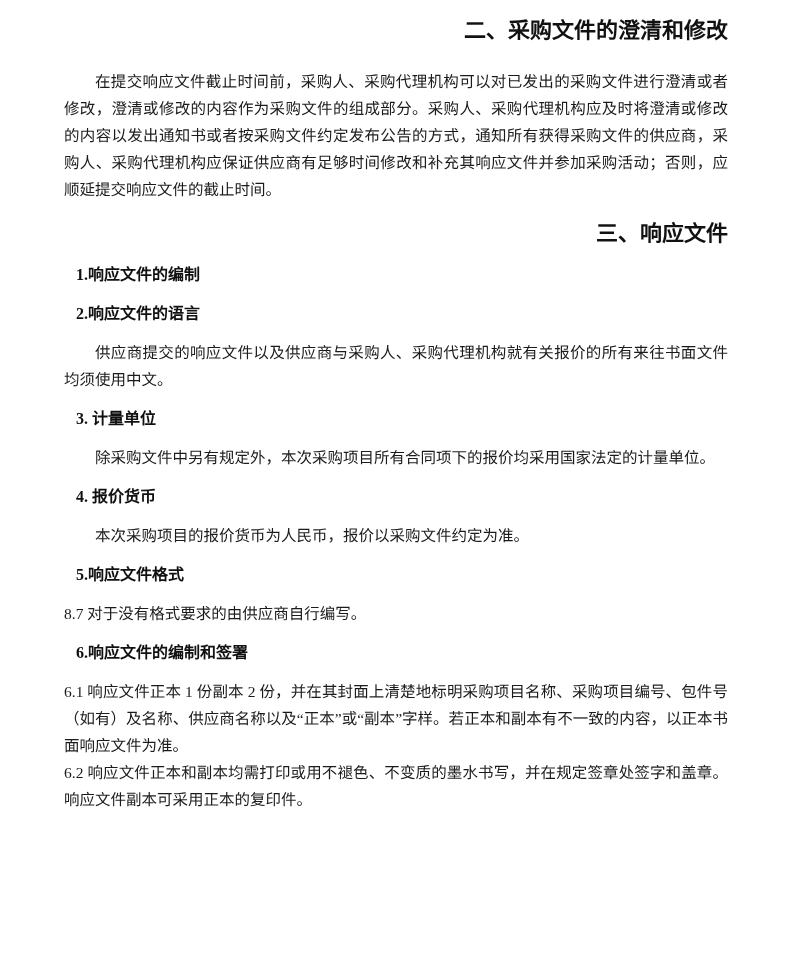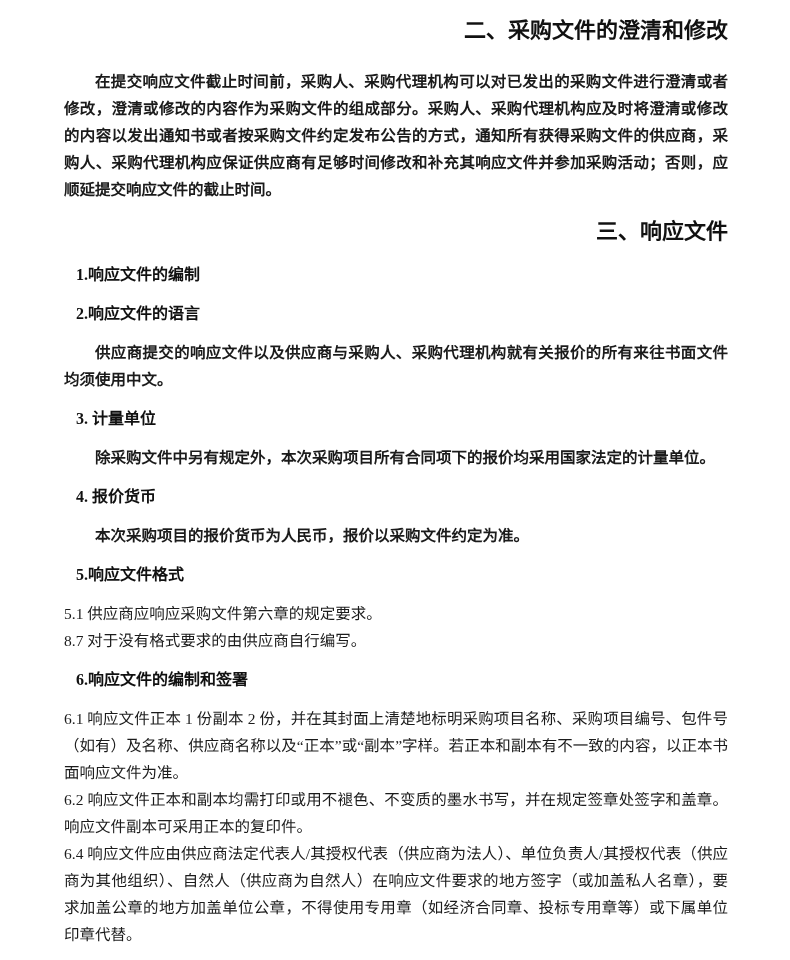--- a/index.html
+++ b/index.html
@@ -23,35 +23,35 @@
     font-size: 15.5px;
   }
   .section-title {
     font-size: 22px;
     font-weight: bold;
     text-align: right;
     line-height: 30px;
     color: #111111;
   }
   .title-2 { margin: 4px 0 22px 0; }
-  .title-3 { margin: 16px 0 0 0; font-family: Liberation Mono, monospace; }
+  .title-3 { margin: 16px 0 0 0; }
   .clause-heading {
     font-size: 16px;
     font-weight: bold;
     line-height: 27px;
     margin: 12px;
     color: #111111;
   }
   .para {
     margin: 0;
     line-height: 27px;
     text-align: justify;
     color: #1b1b1b;
   }
-  .indent { text-indent: 2em; font-weight: bold; }
+  .indent { text-indent: 2em; }
 </style>
 </head>
 <body>
 
 <div class="page">
 
   <h1 class="section-title title-2">二、采购文件的澄清和修改</h1>
 
   <p class="para indent">在提交响应文件截止时间前，采购人、采购代理机构可以对已发出的采购文件进行澄清或者修改，澄清或修改的内容作为采购文件的组成部分。采购人、采购代理机构应及时将澄清或修改的内容以发出通知书或者按采购文件约定发布公告的方式，通知所有获得采购文件的供应商，采购人、采购代理机构应保证供应商有足够时间修改和补充其响应文件并参加采购活动；否则，应顺延提交响应文件的截止时间。</p>
 
@@ -62,21 +62,19 @@
   <h2 class="clause-heading">2.响应文件的语言</h2>
   <p class="para indent">供应商提交的响应文件以及供应商与采购人、采购代理机构就有关报价的所有来往书面文件均须使用中文。</p>
 
   <h2 class="clause-heading">3. 计量单位</h2>
   <p class="para indent">除采购文件中另有规定外，本次采购项目所有合同项下的报价均采用国家法定的计量单位。</p>
 
   <h2 class="clause-heading">4. 报价货币</h2>
   <p class="para indent">本次采购项目的报价货币为人民币，报价以采购文件约定为准。</p>
 
   <h2 class="clause-heading">5.响应文件格式</h2>
-  <p class="para">5.1 供应商应响应采购文件第六章的规定要求。</p>
   <p class="para">8.7 对于没有格式要求的由供应商自行编写。</p>
 
   <h2 class="clause-heading">6.响应文件的编制和签署</h2>
   <p class="para">6.1 响应文件正本 1 份副本 2 份，并在其封面上清楚地标明采购项目名称、采购项目编号、包件号（如有）及名称、供应商名称以及“正本”或“副本”字样。若正本和副本有不一致的内容，以正本书面响应文件为准。</p>
   <p class="para">6.2 响应文件正本和副本均需打印或用不褪色、不变质的墨水书写，并在规定签章处签字和盖章。响应文件副本可采用正本的复印件。</p>
-  <p class="para">6.4 响应文件应由供应商法定代表人/其授权代表（供应商为法人）、单位负责人/其授权代表（供应商为其他组织）、自然人（供应商为自然人）在响应文件要求的地方签字（或加盖私人名章），要求加盖公章的地方加盖单位公章，不得使用专用章（如经济合同章、投标专用章等）或下属单位印章代替。</p>
 
 </div>
 
 </body></html>

